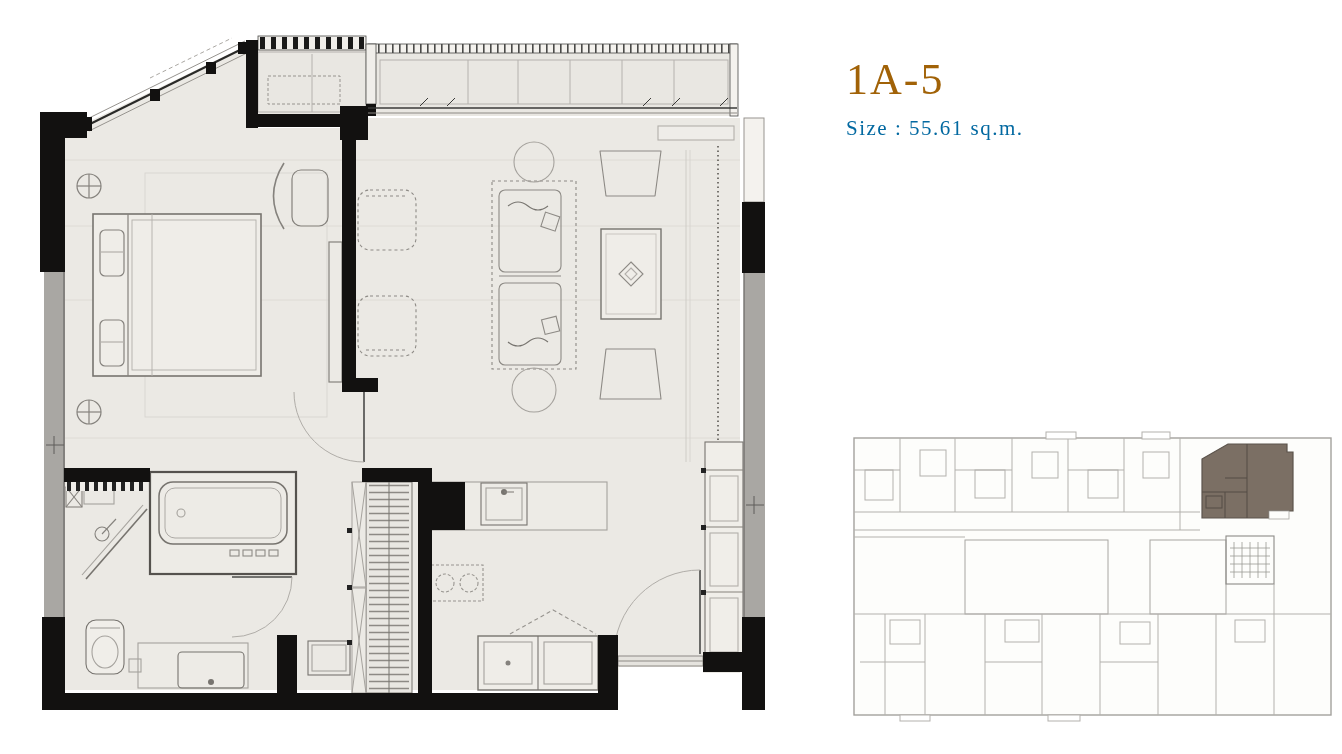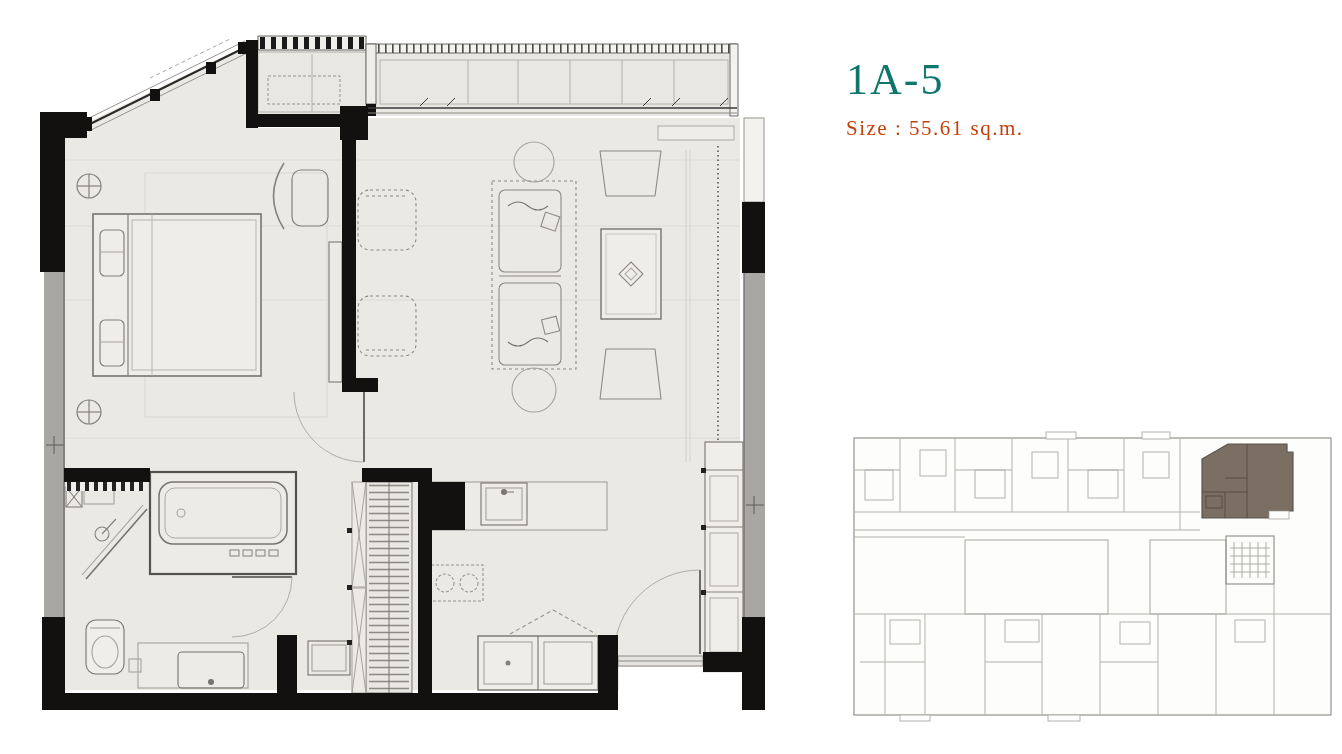--- a/index.html
+++ b/index.html
@@ -1,22 +1,22 @@
 <!DOCTYPE html>
 <html><head>
 <meta charset="utf-8">
 <style>
   html,body{margin:0;padding:0;background:#ffffff;}
   body{width:1342px;height:754px;position:relative;overflow:hidden;
        font-family:"Liberation Serif", serif;}
   .stage{position:absolute;inset:0;}
   svg{position:absolute;left:0;top:0;}
   .title-block{position:absolute;left:846px;top:58px;color:#45443f;}
-  .unit-name{font-size:44px;letter-spacing:2px;line-height:1;color:#0f766e;}
-  .unit-size{font-size:21px;letter-spacing:1.5px;margin-top:14px;color:#c2410c;}
+  .unit-name{font-size:44px;letter-spacing:2px;line-height:1;color:#a16207;}
+  .unit-size{font-size:21px;letter-spacing:1.5px;margin-top:14px;color:#0369a1;}
 </style>
 </head>
 <body>
 
 <div class="stage">
 
 <svg width="1342" height="754" viewBox="0 0 1342 754">
   <defs>
     <pattern id="railHatch" width="11" height="14" patternUnits="userSpaceOnUse" patternTransform="translate(258,36)">
       <rect width="11" height="14" fill="#f1efeb"></rect>

